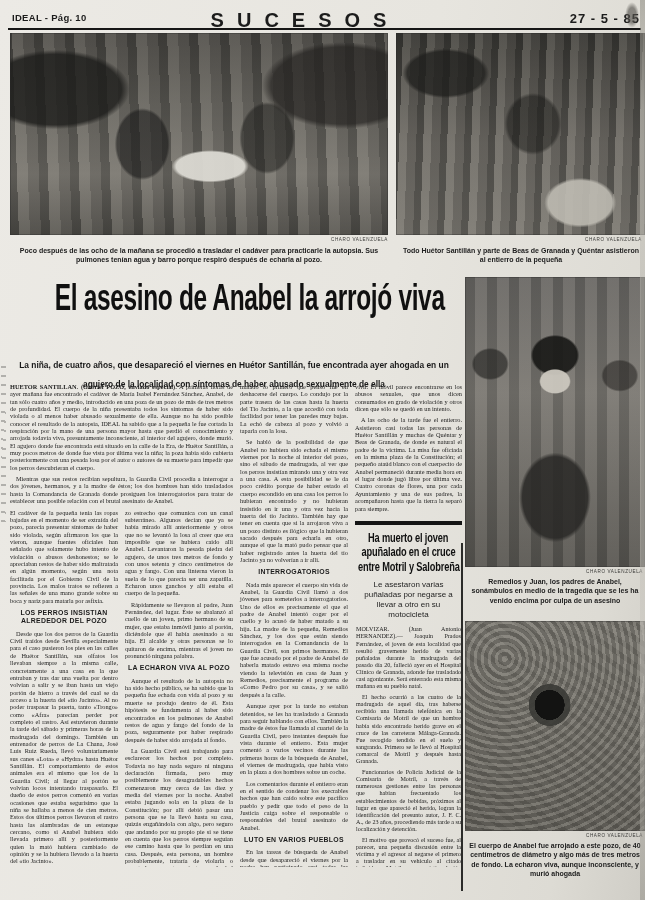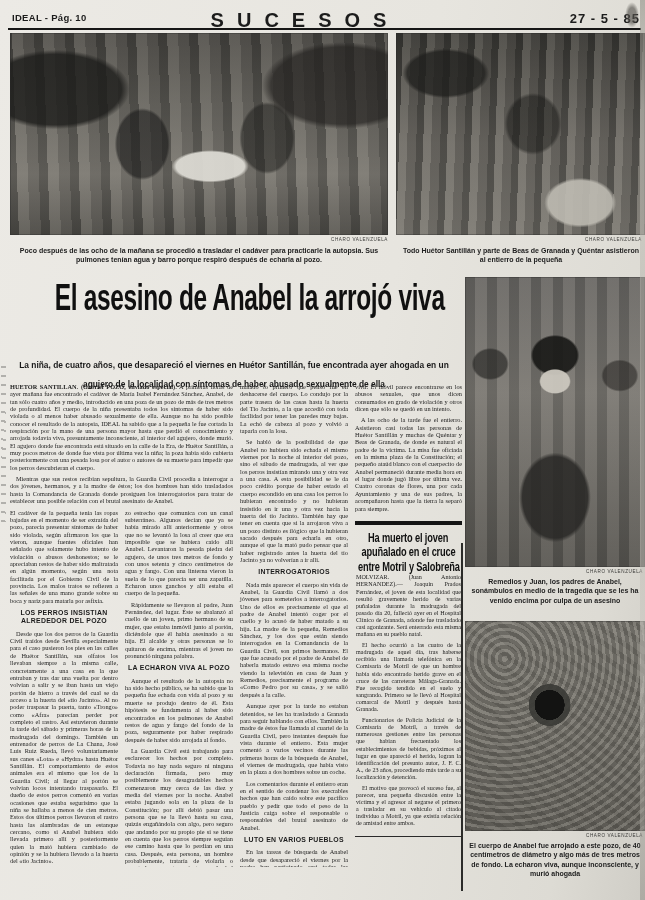--- a/index.html
+++ b/index.html
@@ -193,20 +193,21 @@
           <div class="bt-line">
               <span class="bt-inner">Ha muerto el joven</span>
             </div>
           <div class="bt-line">
               <span class="bt-inner">apuñalado en el cruce</span>
             </div>
           <div class="bt-line">
               <span class="bt-inner">entre Motril y Salobreña</span>
             </div>
         </div>
+        <div class="box-sub">Le asestaron varias puñaladas por negarse a llevar a otro en su motocicleta</div>
         <div class="box-body">
             <p class="para first">MOLVIZAR. (Juan Antonio HERNANDEZ).— Joaquín Prados Fernández, el joven de esta localidad que resultó gravemente herido de varias puñaladas durante la madrugada del pasado día 20, falleció ayer en el Hospital Clínico de Granada, adonde fue trasladado casi agonizante. Será enterrado esta misma mañana en su pueblo natal.</p>
             <p class="para">El hecho ocurrió a las cuatro de la madrugada de aquel día, tras haberse recibido una llamada telefónica en la Comisaría de Motril de que un hombre había sido encontrado herido grave en el cruce de las carreteras Málaga-Granada. Fue recogido tendido en el suelo y sangrando. Primero se le llevó al Hospital comarcal de Motril y después hasta Granada.</p>
             <p class="para">Funcionarios de Policía Judicial de la Comisaría de Motril, a través de numerosas gestiones entre las personas que habían frecuentado los establecimientos de bebidas, próximos al lugar en que apareció el herido, logran la identificación del presunto autor, J. F. C. A., de 23 años, procediendo más tarde a su localización y detención.</p>
             <p class="para">El motivo que provocó el suceso fue, al parecer, una pequeña discusión entre la víctima y el agresor al negarse el primero a trasladar en su vehículo al citado individuo a Motril, ya que existía relación de amistad entre ambos.</p>
           </div>
       </div>
     </div>
   </div>
 

